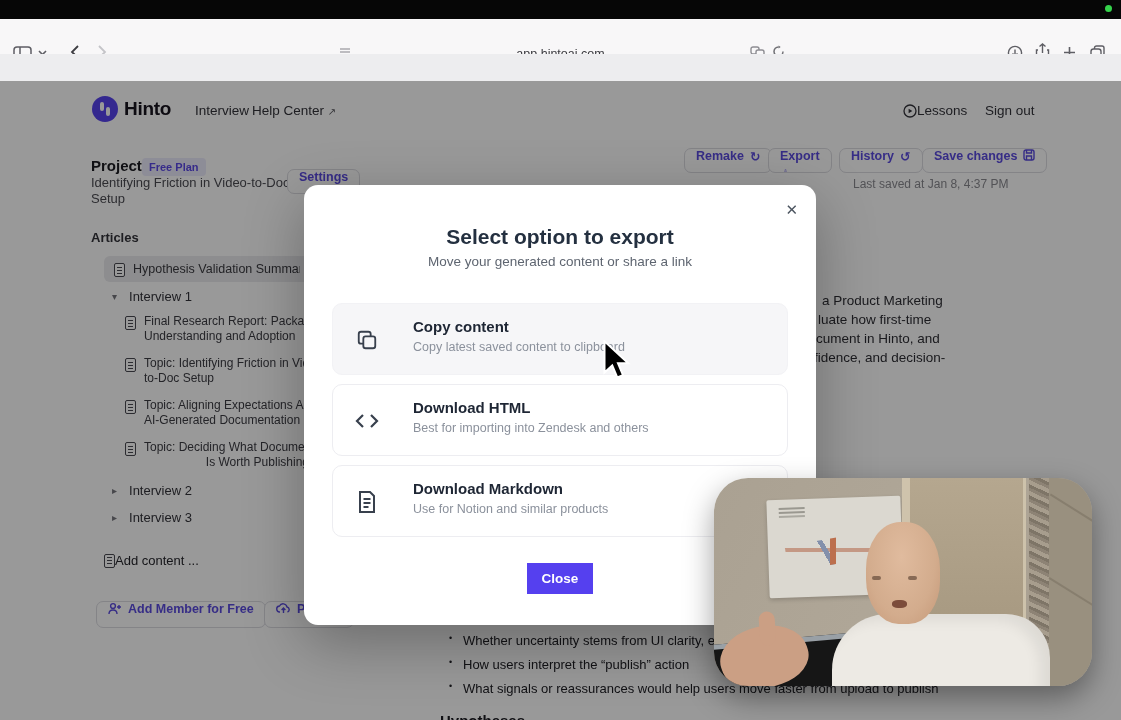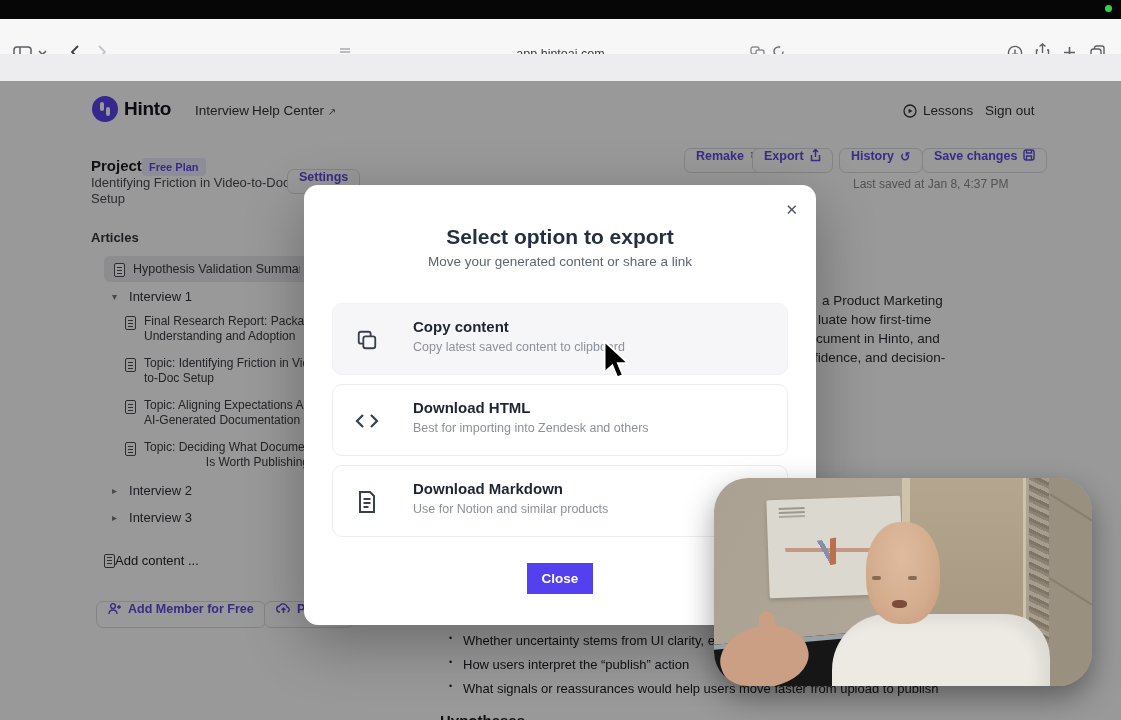--- a/index.html
+++ b/index.html
@@ -201,21 +201,21 @@
 
   <div class="app">
     <div class="app-header">
       <div class="logo"></div>
       <div class="brand">Hinto</div>
       <div class="navlink" style="left:195px;">Interview</div>
       <div class="navlink" style="left:252px;">
         <span>Help Center</span>
         <span class="glyph" style="font-size:10px; color:#55555c;">↗</span>
       </div>
-      <div class="navlink" style="left:903px; display:flex; align-items:center; gap:6px;">
+      <div class="navlink" style="left:903px; display:flex; align-items:center; gap:0;">
         <svg width="14" height="14" viewBox="0 0 14 14" fill="none" stroke="#33333a" stroke-width="1.3">
             <circle cx="7" cy="7" r="6"></circle>
             <path d="M5.6 4.7v4.6L9.4 7z" fill="#33333a" stroke="none"></path>
           </svg>
         <span>Lessons</span>
       </div>
       <div class="navlink" style="left:985px;">Sign out</div>
     </div>
 
     <div class="abs" style="left:91px; top:76px; font-size:15px; font-weight:800; color:#1c1c22;">Project</div>
@@ -225,21 +225,21 @@
       <div>Setup</div>
     </div>
     <div class="btn" style="left:287px; top:88px;">
       <span>Settings</span>
     </div>
 
     <div class="btn" style="left:684px; top:67px;">
       <span>Remake</span>
       <span class="glyph">↻</span>
     </div>
-    <div class="btn" style="left:752px; top:67px;">
+    <div class="btn" style="left:768px; top:67px;flex-direction:column;">
       <span>Export</span>
       <svg width="11" height="13" viewBox="0 0 11 13" fill="none" stroke="#5b4be0" stroke-width="1.5">
           <path d="M5.5 1v7M3 3l2.5-2.5L8 3"></path>
           <path d="M1.5 6v5.5h8V6"></path>
         </svg>
     </div>
     <div class="btn" style="left:839px; top:67px;">
       <span>History</span>
       <span class="glyph">↺</span>
     </div>

